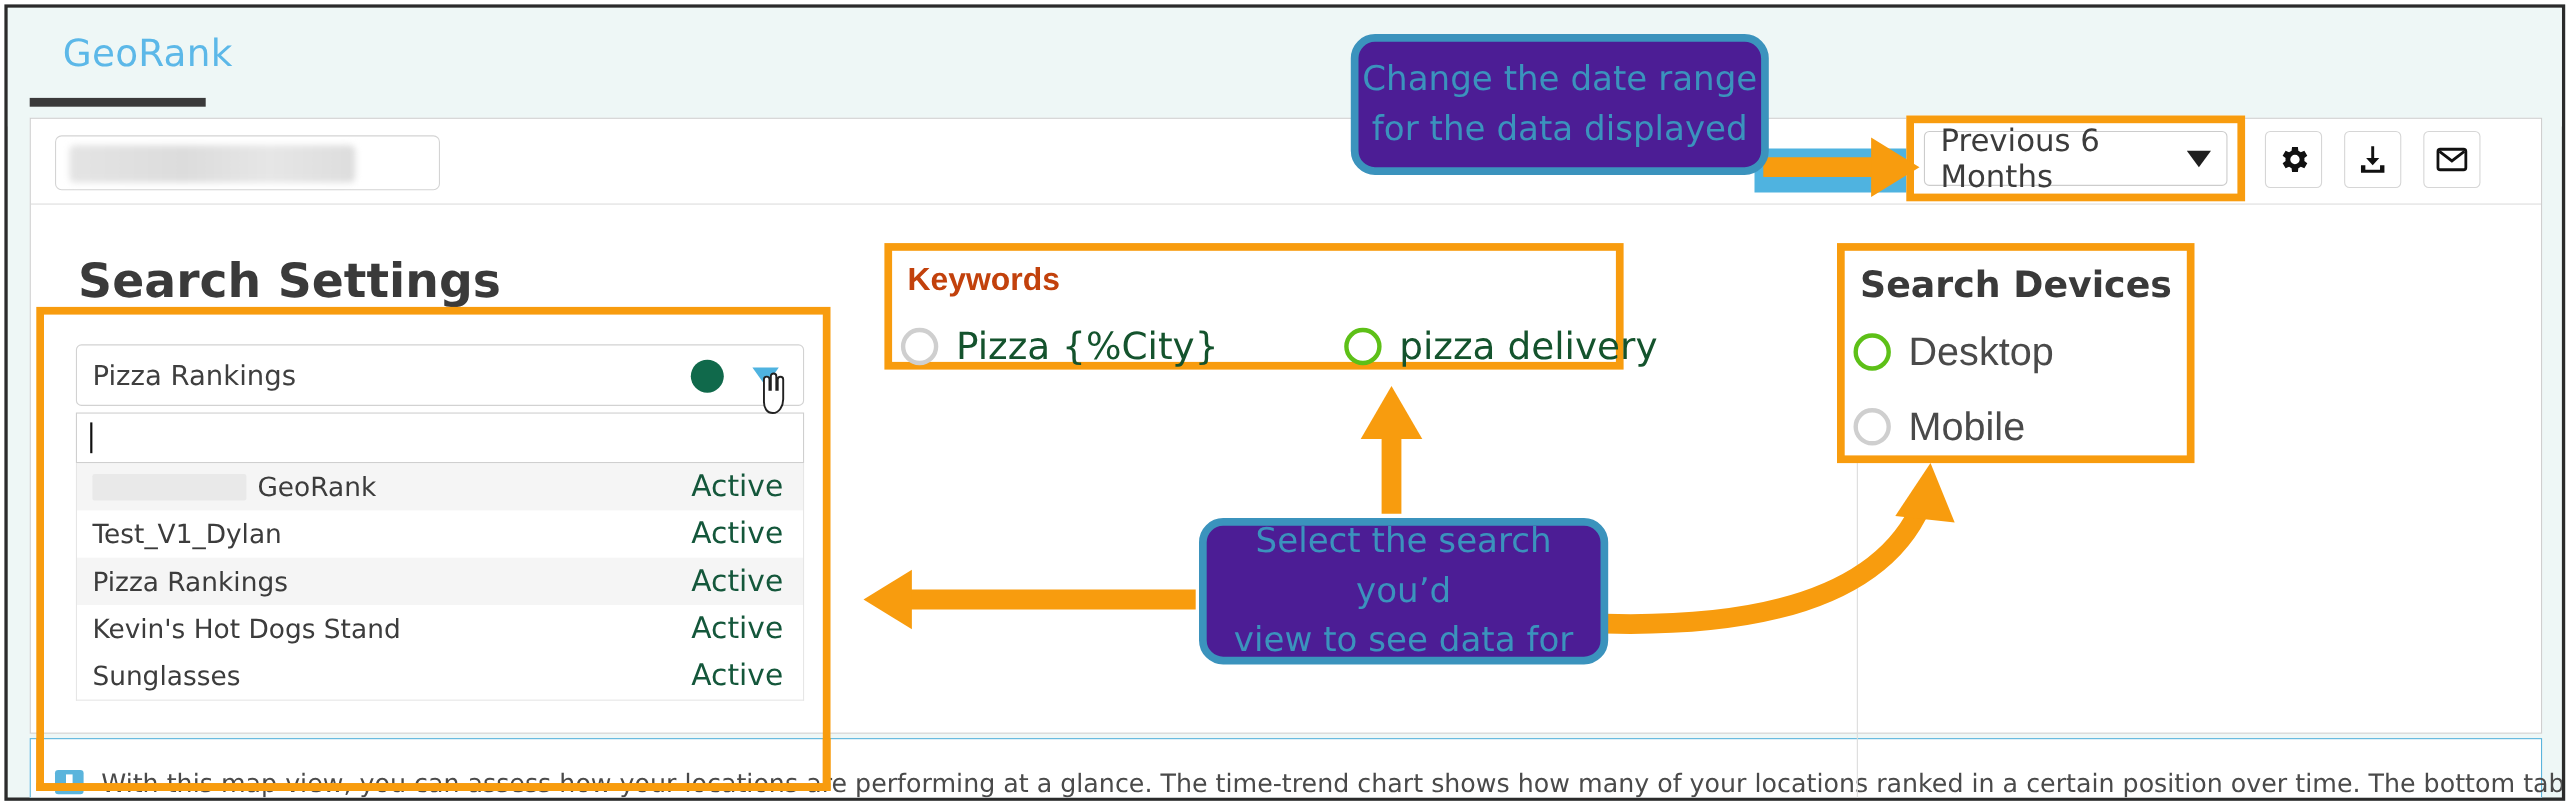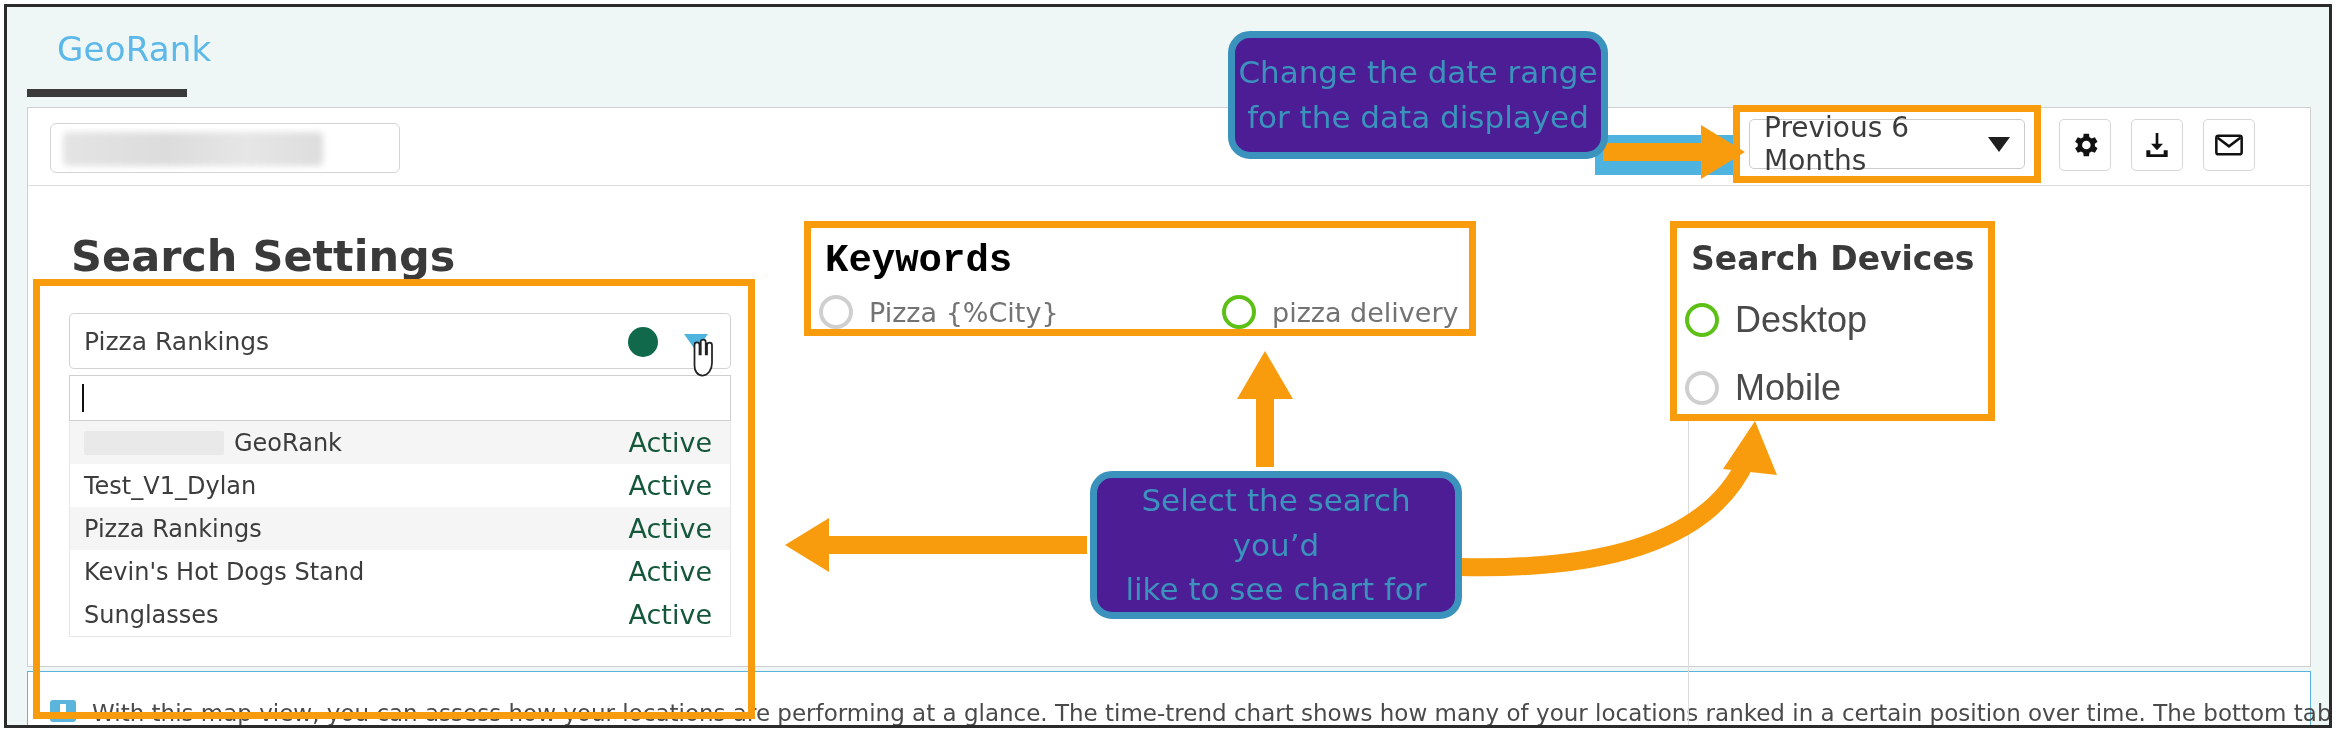--- a/index.html
+++ b/index.html
@@ -162,32 +162,32 @@
   .opt-status { font-size: 27px; color: #14573b; font-family:"DejaVu Sans",sans-serif; }
 
   
   #keywords-highlight {
     position: absolute; left: 797px; top: 214px;
     width: 672px; height: 115px;
     border: 7px solid #f89c0e; background:#fff; z-index: 5;
   }
   #keywords-title {
     position: absolute; left: 818px; top: 232px;
-    font-size: 39px; font-weight: bold; color: #000000;
-    font-family:Liberation Mono, monospace; z-index: 6;
+    font-size: 29px; font-weight: bold; color: #c2410c;
+    font-family:Liberation Sans, sans-serif; z-index: 6;
   }
   .kw-row { position: absolute; z-index: 6; display:flex; align-items:center; gap: 16px; }
   #kw-1 { left: 812px; top: 288px; }
   #kw-2 { left: 1215px; top: 288px; }
   .radio {
     width: 34px; height: 34px; border-radius: 50%;
     border: 4px solid #cfcfcf; background: #fff;
   }
   .radio.on { border-color: #5dc017; }
-  .kw-label { font-size: 27px; color: #737373; font-family:"DejaVu Sans",sans-serif; }
+  .kw-label { font-size: 34px; color: #14532d; font-family:"DejaVu Sans",sans-serif; }
 
   
   #devices-highlight {
     position: absolute; left: 1663px; top: 214px;
     width: 325px; height: 200px;
     border: 7px solid #f89c0e; background:#fff; z-index: 5;
   }
   #devices-title {
     position: absolute; left: 1684px; top: 232px;
     font-size: 33px; font-weight: bold; color: #3a3a3a;
@@ -210,21 +210,21 @@
     background: #4c1d95;
     border: 7px solid #3b93bd;
     border-radius: 22px;
     display: flex; flex-direction: column;
     align-items: center; justify-content: center;
     color: #3b93bd; font-size: 31px; line-height: 1.45;
     font-family: "DejaVu Sans", sans-serif;
     text-align: center;
   }
   #callout-date { left: 1221px; top: 24px; width: 380px; height: 128px; }
-  #callout-search { left: 1083px; top: 464px; width: 372px; height: 148px; }
+  #callout-search { left: 1083px; top: 464px; width: 372px; height: 133px; }
 
   
   #bottom-strip {
     position: absolute; left: 20px; top: 664px;
     width: 2284px; height: 64px;
     background: #ffffff; border: 1px solid #5ab4dc;
   }
   #bottom-row {
     position: absolute; left: 22px; top: 28px;
     display: flex; align-items: flex-start; gap: 16px;
@@ -381,21 +381,21 @@
       <path d="M1748 414 L1716 462 L1770 468 Z" fill="#f89c0e"></path>
     </g>
   </svg>
 
   <div id="callout-date" class="callout">
     <span>Change the date range</span>
     <span>for the data displayed</span>
   </div>
   <div id="callout-search" class="callout">
     <span>Select the search you’d</span>
-    <span>like to see chart for</span>
+    <span>view to see data for</span>
   </div>
 
   <div id="bottom-strip">
     <div id="bottom-row">
       <span id="info-icon"></span>
       <span id="bottom-text">With this map view, you can assess how your locations are performing at a glance. The time-trend chart shows how many of your locations ranked in a certain position over time. The bottom table</span>
     </div>
   </div>
   <div id="bottom-overlay-highlight"></div>
 

